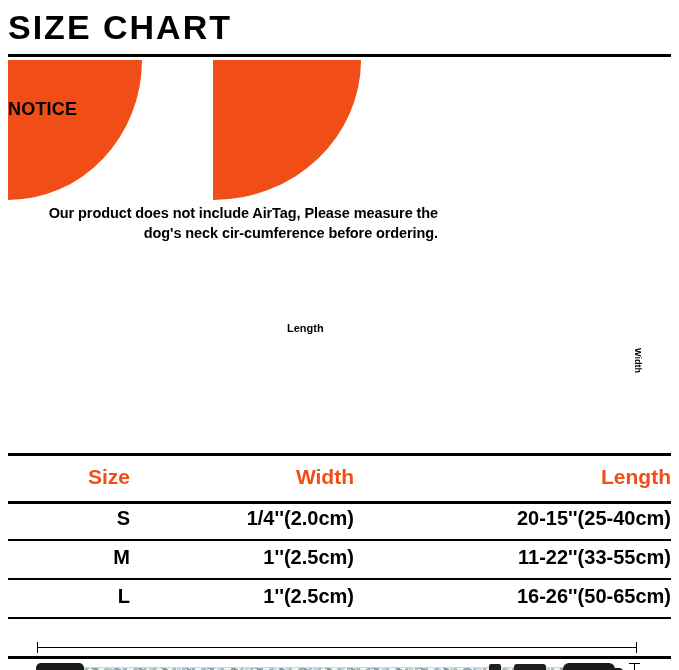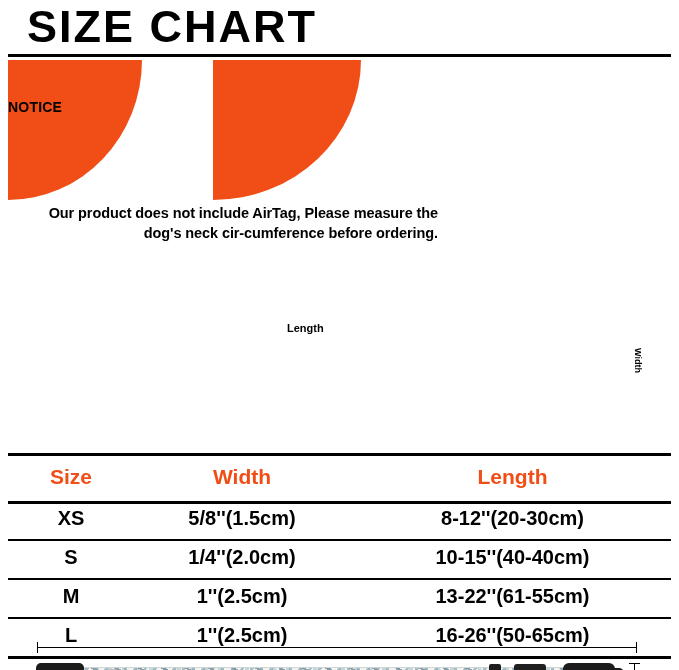--- a/index.html
+++ b/index.html
@@ -20,26 +20,25 @@
     position: relative;
     width: 679px;
     height: 670px;
   }
 
   
   .title {
     position: absolute;
     left: 8px;
     top: 2px;
-    font-size: 45px;
+    font-size: 34px;
     font-weight: 800;
     letter-spacing: 2px;
     line-height: 50px;
     white-space: nowrap;
-    margin-left: 19px;
   }
 
   .title-rule {
     position: absolute;
     left: 8px;
     top: 54px;
     width: 663px;
     height: 3px;
     background: #000000;
   }
@@ -61,21 +60,21 @@
     top: 60px;
     width: 148px;
     height: 140px;
     border-bottom-right-radius: 148px 140px;
   }
 
   .notice {
     position: absolute;
     left: 8px;
     top: 99px;
-    font-size: 14px;
+    font-size: 18px;
     font-weight: 800;
     letter-spacing: 0.2px;
     color: #000000;
   }
 
   .notice-text {
     position: absolute;
     left: 8px;
     top: 203px;
     width: 430px;
@@ -243,21 +242,21 @@
   
   .table {
     position: absolute;
     left: 8px;
     top: 455px;
     width: 663px;
     border-collapse: collapse;
     table-layout: fixed;
   }
   .table td, .table th {
-    text-align: center;
+    text-align: right;
     padding: 0;
     vertical-align: middle;
     font-weight: 700;
   }
   .table tr { height: 39px; }
   .table .c1 { width: 118px; padding-left: 4px; }
   .table .c2 { width: 224px; }
   .table .c3 { width: 317px; }
 
   .hdr td {
@@ -324,33 +323,28 @@
   <div class="rule rule-bottom"></div>
 
   <table class="table">
     <tbody>
       <tr class="hdr">
         <td class="c1">Size</td>
         <td class="c2">Width</td>
         <td class="c3">Length</td>
       </tr>
       <tr class="rowtxt">
-        <td class="c1">XS</td>
-        <td class="c2">5/8''(1.5cm)</td>
-        <td class="c3">8-12''(20-30cm)</td>
-      </tr>
-      <tr class="rowtxt">
         <td class="c1">S</td>
         <td class="c2">1/4''(2.0cm)</td>
-        <td class="c3">10-15''(40-40cm)</td>
+        <td class="c3">20-15''(25-40cm)</td>
       </tr>
       <tr class="rowtxt">
         <td class="c1">M</td>
         <td class="c2">1''(2.5cm)</td>
-        <td class="c3">13-22''(61-55cm)</td>
+        <td class="c3">11-22''(33-55cm)</td>
       </tr>
       <tr class="rowtxt">
         <td class="c1">L</td>
         <td class="c2">1''(2.5cm)</td>
         <td class="c3">16-26''(50-65cm)</td>
       </tr>
     </tbody>
   </table>
 
 </div>

